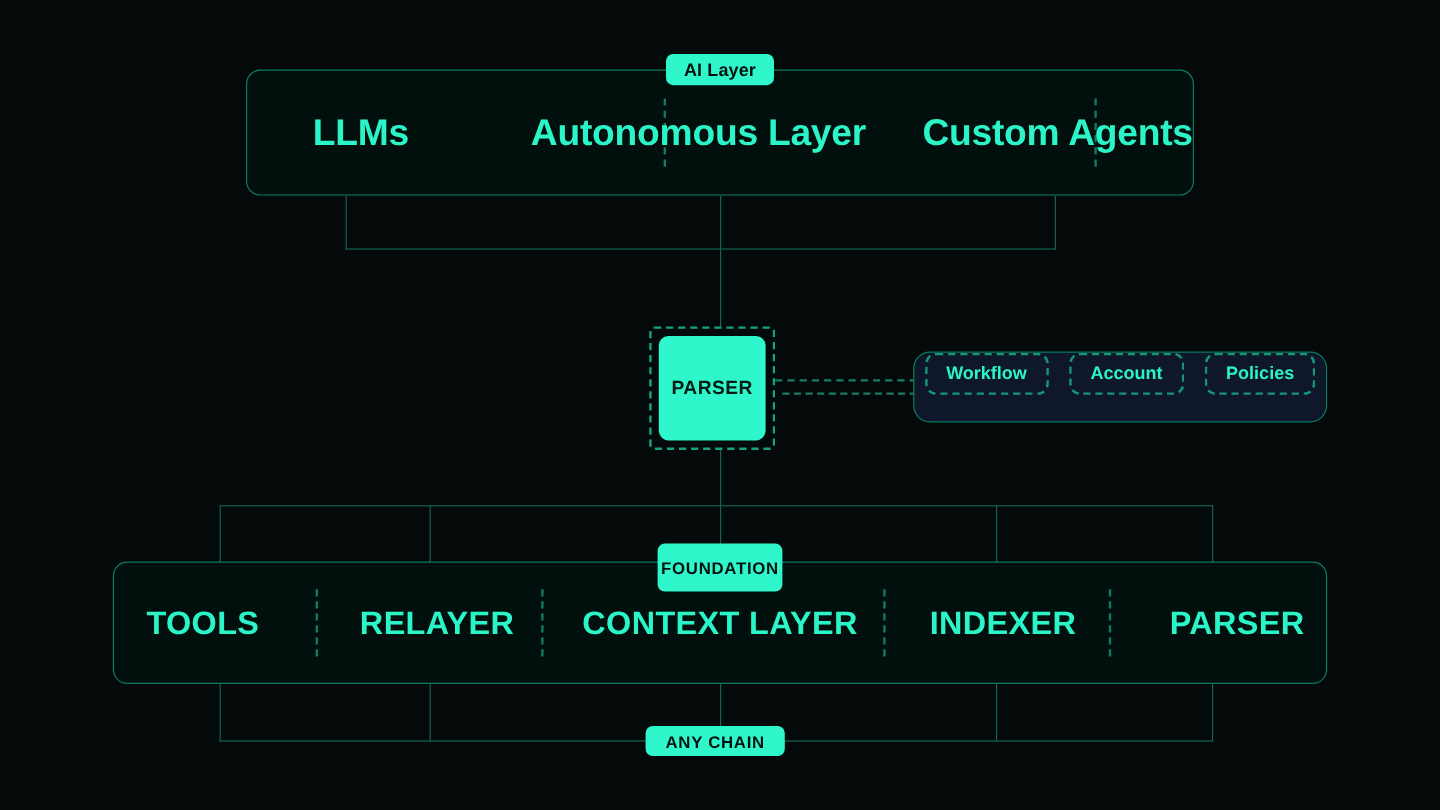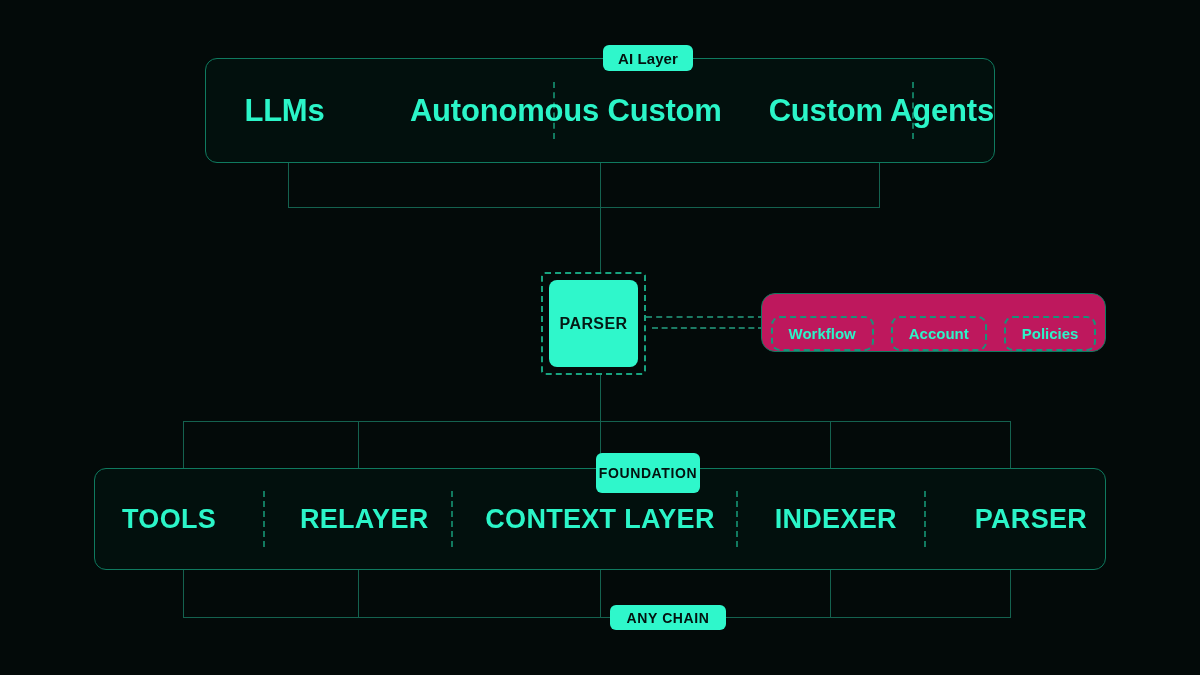--- a/index.html
+++ b/index.html
@@ -77,21 +77,20 @@
     position: absolute;
     background: #2ff7cb;
     color: #03120f;
     border-radius: 6px;
     display: flex;
     align-items: center;
     justify-content: center;
     font-weight: 700;
     z-index: 6;
     white-space: nowrap;
-    margin-left: 48px;
   }
   .badge-ai {
     font-size: 15px;
     letter-spacing: 0.1px;
   }
   .badge-caps {
     font-size: 14px;
     letter-spacing: 0.6px;
     font-stretch: condensed;
   }
@@ -116,25 +115,25 @@
     font-size: 16px;
     font-weight: 700;
     letter-spacing: 0.4px;
     font-stretch: condensed;
   }
 
   
   #side-panel {
     position: absolute;
     box-sizing: border-box;
-    background: #be185d;
+    background: #0f172a;
     border: 1px solid #0f7a5f;
     border-radius: 14px;
     display: flex;
-    align-items: flex-end;
+    align-items: flex-start;
     justify-content: space-around;
     z-index: 5;
   }
   .pill {
     box-sizing: border-box;
     border: 2px dashed #17947a;
     border-radius: 9px;
     color: #2bf5c8;
     font-size: 15px;
     font-weight: 700;
@@ -169,21 +168,21 @@
 
   <div class="dash-h" style="left:646px; top:316px; width:118px;"></div>
   <div class="dash-h" style="left:652px; top:327px; width:112px;"></div>
 
   <div class="panel" style="left:205px; top:58px; width:790px; height:105px;">
     <div class="cell ai-cell">
       <span>LLMs</span>
     </div>
     <div class="divider" style="left:347px;"></div>
     <div class="cell ai-cell">
-      <span>Autonomous Custom</span>
+      <span>Autonomous Layer</span>
     </div>
     <div class="divider" style="left:706px;"></div>
     <div class="cell ai-cell">
       <span>Custom Agents</span>
     </div>
   </div>
 
   <div class="badge badge-ai" style="left:555px; top:45px; width:90px; height:26px;">
     <span>AI Layer</span>
   </div>
@@ -225,17 +224,17 @@
     <div class="divider" style="left:829px;"></div>
     <div class="cell fnd-cell">
       <span>PARSER</span>
     </div>
   </div>
 
   <div class="badge badge-caps" style="left:548px; top:453px; width:104px; height:40px;">
     <span>FOUNDATION</span>
   </div>
 
-  <div class="badge badge-caps" style="left:562px; top:605px; width:116px; height:25px;text-align:right;">
+  <div class="badge badge-caps" style="left:538px; top:605px; width:116px; height:25px;text-align:right;">
     <span>ANY CHAIN</span>
   </div>
 
 </div>
 
 </body></html>

